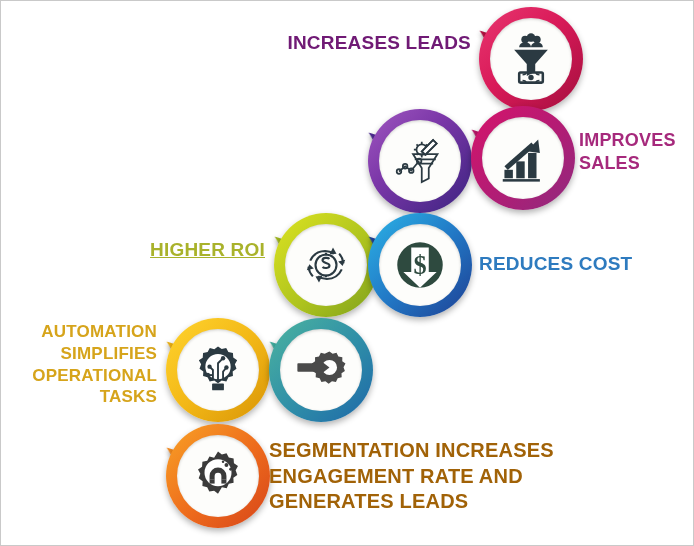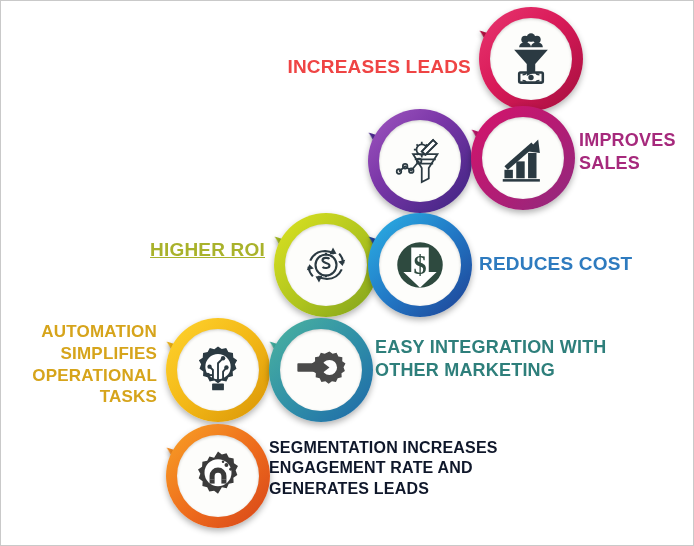--- a/index.html
+++ b/index.html
@@ -61,21 +61,21 @@
     white-space:pre-line;
   }
   .label.right{text-align:right;}
   .label.left{text-align:left;}
 </style>
 </head>
 <body>
 
 <div id="canvas">
 
-  <div class="label right" style="left:150px;top:30px;width:320px;font-size:19px;color:#ef4444;margin-top:24px;">INCREASES LEADS</div>
+  <div class="label right" style="left:150px;top:30px;width:320px;font-size:19px;color:#701a75;">INCREASES LEADS</div>
   <div class="pin" style="left:478px;top:6px;">
     <div class="tail" style="border-top-color:#B0123F;"></div>
     <div class="ring" style="background:linear-gradient(135deg,#E8366F 0%,#D91A59 45%,#A30F3D 100%);"></div>
     <div class="inner">
       <svg width="54" height="54" viewBox="0 0 64 64" fill="#2B3A42">
         <circle cx="25" cy="9" r="4.5"></circle>
           <circle cx="39" cy="9" r="4.5"></circle>
           <circle cx="32" cy="6.5" r="5"></circle>
         <path d="M18 18c0-4 3.5-6 7-6s7 2 7 6z"></path>
         <path d="M32 18c0-4 3.5-6 7-6s7 2 7 6z"></path>
@@ -190,39 +190,37 @@
     <div class="ring" style="background:linear-gradient(135deg,#4CB49F 0%,#2E8DA8 55%,#1E67A8 100%);"></div>
     <div class="inner">
       <svg width="54" height="54" viewBox="0 0 64 64" fill="#4A4A4A">
         <path d="M42 10l3.8 2.8 4.6-1.1 2.2 4.2 4.7 1-.1 4.8 3.8 2.7-2.3 4.2 1.6 4.5-4 2.8.2 4.8-4.7 1.1-2.1 4.4-4.7-.9-3.9 2.9-3.9-2.9-4.7.9-2.1-4.4-4.7-1.1.2-4.8-4-2.8 1.6-4.5-2.3-4.2 3.8-2.7-.1-4.8 4.7-1 2.2-4.2 4.6 1.1z"></path>
         <circle cx="42" cy="29" r="9" fill="#ffffff"></circle>
         <rect x="4" y="24" width="28" height="10" rx="1"></rect>
         <path d="M28 18l14 11-14 11z"></path>
       </svg>
     </div>
   </div>
-  <div class="label left" style="left:374px;top:335px;width:300px;font-size:18px;color:#2E7F7B;">EASY INTEGRATION WITH
-OTHER MARKETING</div>
 
   <div class="pin" style="left:165px;top:423px;">
     <div class="tail" style="border-top-color:#F0871D;"></div>
     <div class="ring" style="background:linear-gradient(135deg,#F9A226 0%,#ED6A1C 55%,#D6441A 100%);"></div>
     <div class="inner">
       <svg width="54" height="54" viewBox="0 0 64 64" fill="#3A3A3A">
         <path d="M32 3l4.6 3.4 5.5-1.4 2.7 5 5.7 1.2.4 5.8 4.8 3.2-2.8 5.1 2 5.4-4.7 3.4.3 5.8-5.7 1.4-2.5 5.2-5.7-1.1L32 53l-4.6-3.6-5.7 1.1-2.5-5.2-5.7-1.4.3-5.8-4.7-3.4 2-5.4-2.8-5.1 4.8-3.2.4-5.8 5.7-1.2 2.7-5 5.5 1.4z"></path>
         <circle cx="32" cy="28" r="16" fill="#ffffff"></circle>
         <path d="M22 32a10 10 0 0 1 20 0v4h-6v-4a4 4 0 0 0-8 0v4h-6z" fill="#3A3A3A"></path>
         <rect x="22" y="36" width="6" height="5" fill="#3A3A3A"></rect>
         <rect x="36" y="36" width="6" height="5" fill="#3A3A3A"></rect>
         <g fill="#3A3A3A">
           <circle cx="42" cy="19" r="2.3"></circle>
             <circle cx="47" cy="24" r="1.7"></circle>
           <circle cx="38" cy="15" r="1.5"></circle>
             <circle cx="45" cy="15" r="1.2"></circle>
         </g>
       </svg>
     </div>
   </div>
-  <div class="label left" style="left:268px;top:437px;width:330px;font-size:16px;color:#0f172a;">SEGMENTATION INCREASES
+  <div class="label left" style="left:268px;top:437px;width:330px;font-size:20px;color:#a16207;">SEGMENTATION INCREASES
 ENGAGEMENT RATE AND
 GENERATES LEADS</div>
 
 </div>
 
 </body></html>

